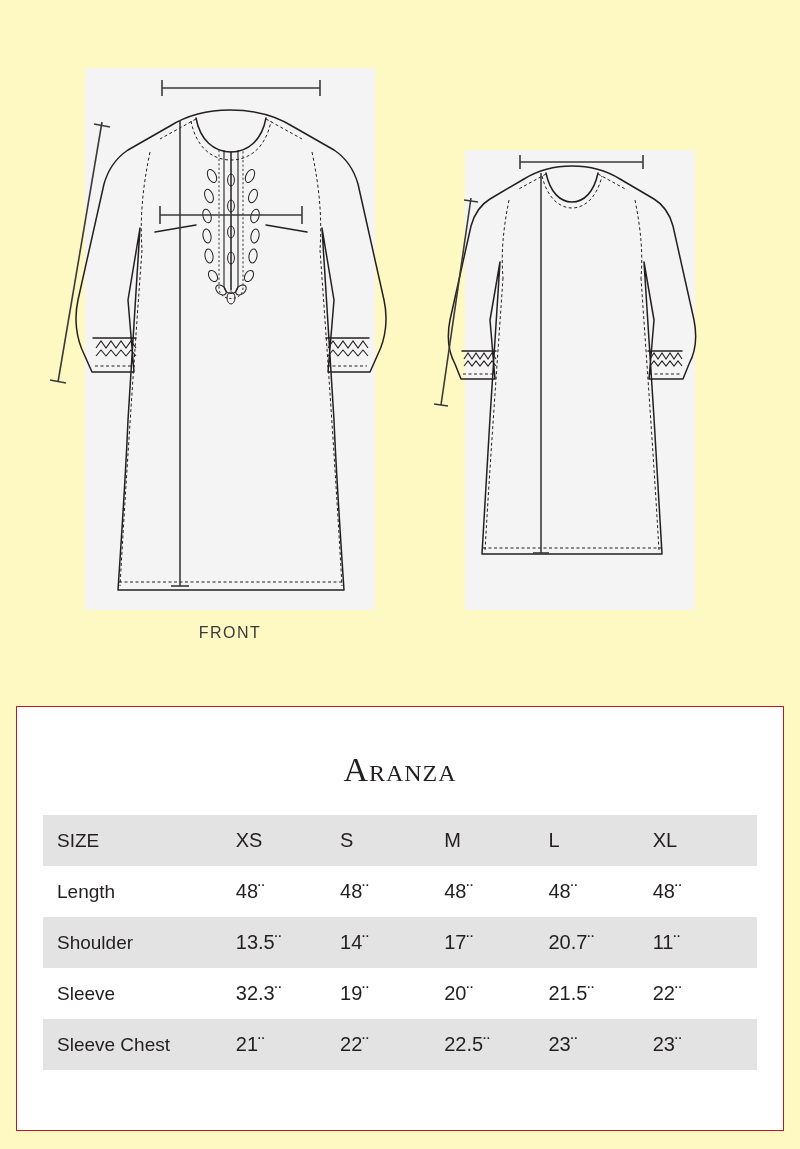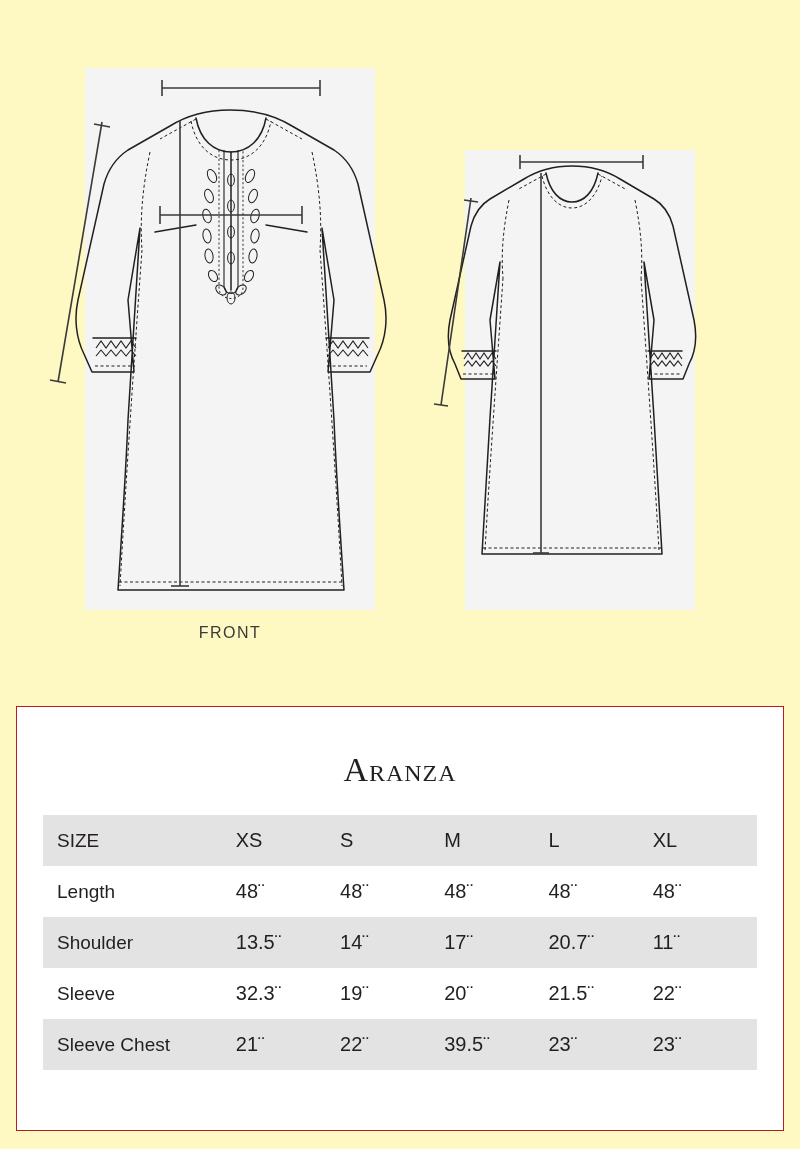--- a/index.html
+++ b/index.html
@@ -325,21 +325,21 @@
           <td>32.3¨</td>
           <td>19¨</td>
           <td>20¨</td>
           <td>21.5¨</td>
           <td>22¨</td>
         </tr>
         <tr class="shaded">
           <td class="rowhead">Sleeve Chest</td>
           <td>21¨</td>
           <td>22¨</td>
-          <td>39.5¨</td>
+          <td>22.5¨</td>
           <td>23¨</td>
           <td>23¨</td>
         </tr>
       </tbody>
     </table>
   </div>
 
 </div>
 
 </body></html>

